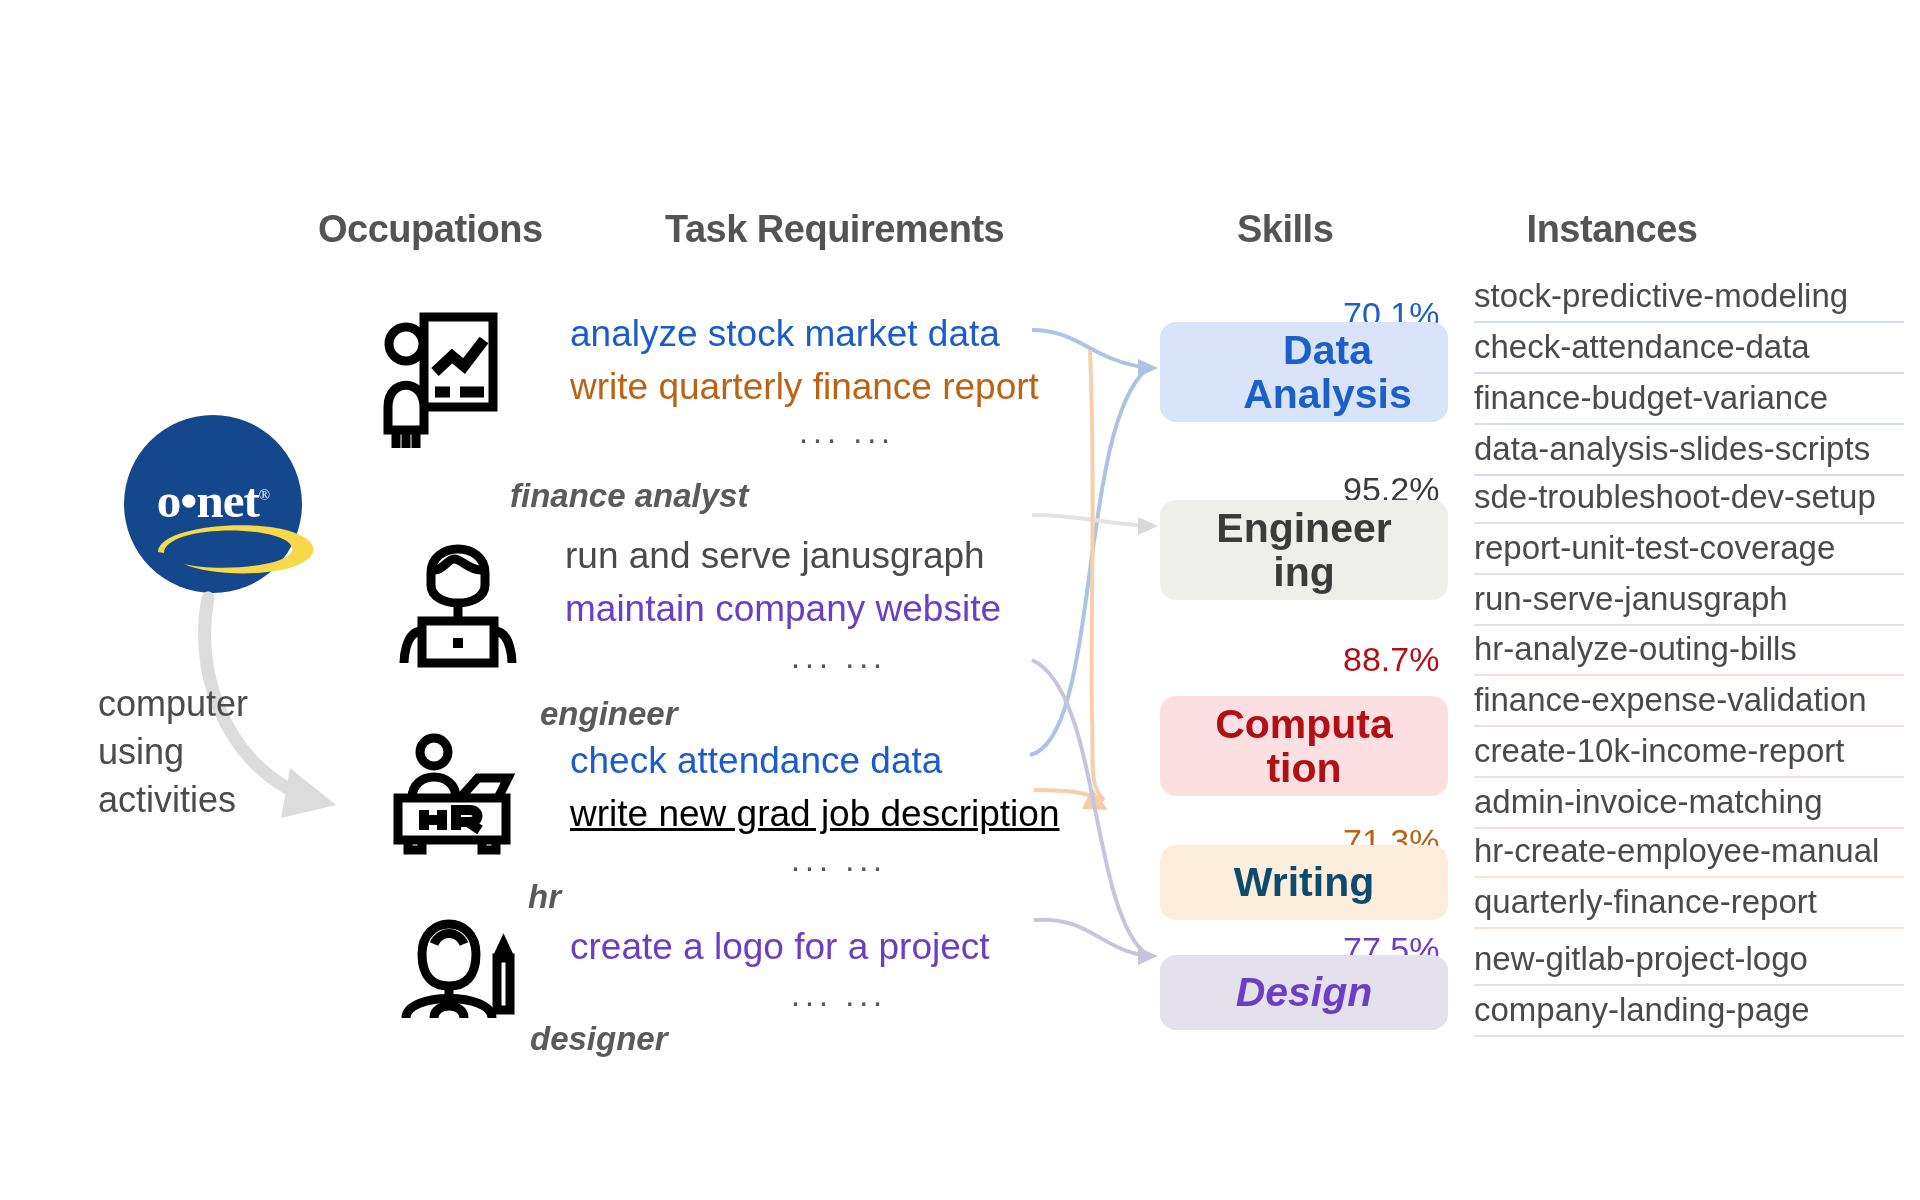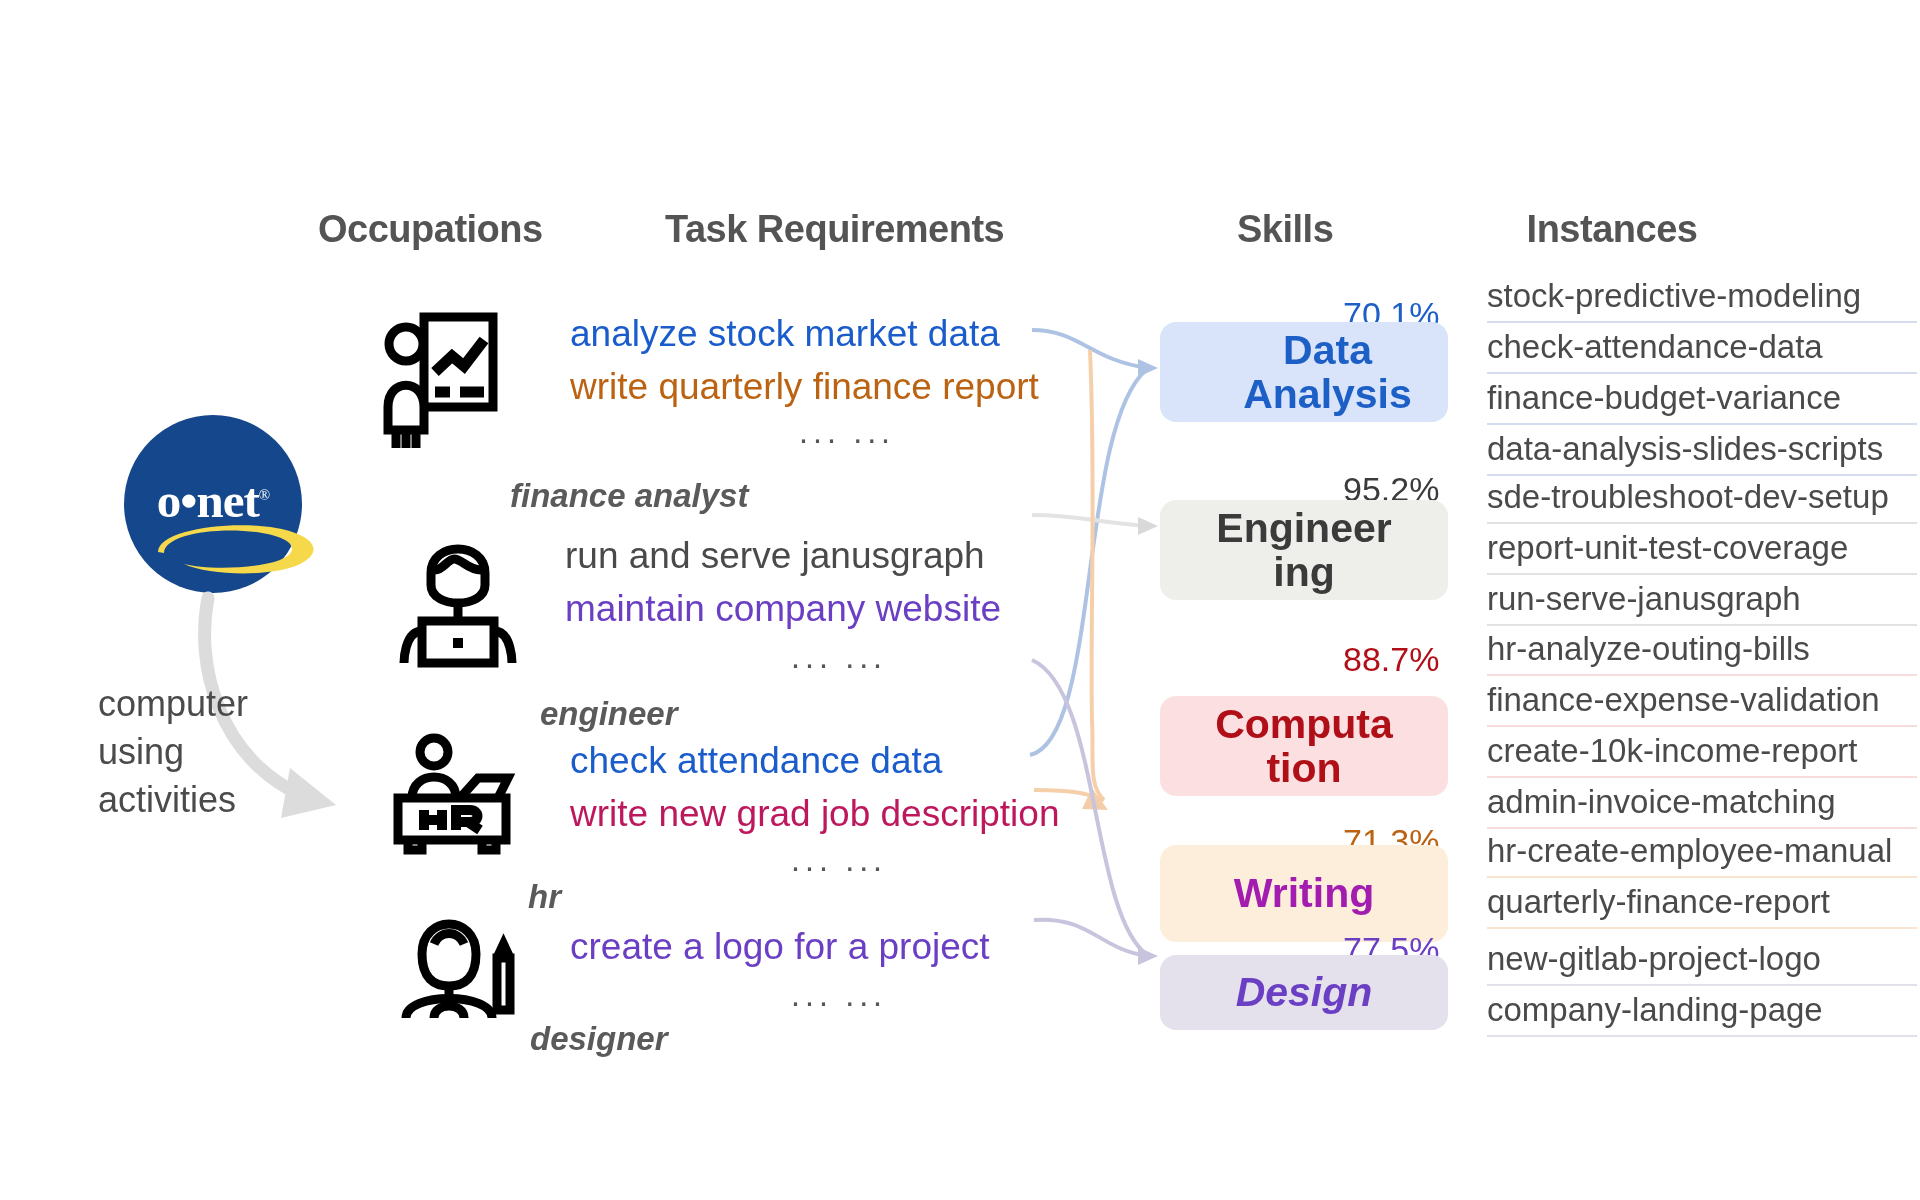--- a/index.html
+++ b/index.html
@@ -137,21 +137,20 @@
   
   .inst-group { position: absolute; left: 1474px; }
   .inst-item {
     font-size: 33px;
     color: #4a4a4a;
     line-height: 48px;
     white-space: nowrap;
     border-bottom: 2px solid #d7dcec;
     padding-bottom: 1px;
     width: 430px;
-    margin-left: 13px;
   }
   .inst-blue   .inst-item { border-bottom-color: #d5dcf0; }
   .inst-grey   .inst-item { border-bottom-color: #e2e2e2; }
   .inst-red    .inst-item { border-bottom-color: #f6dcdc; }
   .inst-orange .inst-item { border-bottom-color: #f8e4cf; }
   .inst-purple .inst-item { border-bottom-color: #e2e0ea; }
 
   svg { overflow: visible; }
 </style>
 </head>
@@ -237,21 +236,21 @@
 
   <div class="task-line" style="left:570px; top:315px; color:#1a5ccc;">analyze stock market data</div>
   <div class="task-line" style="left:570px; top:368px; color:#bb6312;">write quarterly finance report</div>
   <div class="task-ellipsis" style="left:798px; top:420px;">··· ···</div>
 
   <div class="task-line" style="left:565px; top:537px; color:#4a4a4a;">run and serve janusgraph</div>
   <div class="task-line" style="left:565px; top:590px; color:#6b3fc4;">maintain company website</div>
   <div class="task-ellipsis" style="left:790px; top:645px;">··· ···</div>
 
   <div class="task-line" style="left:570px; top:742px; color:#1a5ccc;">check attendance data</div>
-  <div class="task-line" style="left:570px; top:795px; color:#be185d;">write new grad job description</div>
+  <div class="task-line" style="left:570px; top:795px; color:#000000;text-decoration:underline;">write new grad job description</div>
   <div class="task-ellipsis" style="left:790px; top:848px;">··· ···</div>
 
   <div class="task-line" style="left:570px; top:928px; color:#6b3fc4;">create a logo for a project</div>
   <div class="task-ellipsis" style="left:790px; top:983px;">··· ···</div>
 
   <svg class="abs" style="left:1030px; top:290px; width:180px; height:720px;" viewBox="0 0 180 720">
 
     <path d="M2 40 C50 40, 60 70, 118 78" stroke="#aec3e4" stroke-width="4" fill="none"></path>
     <path d="M108 69 L128 78 L108 87 Z" fill="#aec3e4"></path>
 
@@ -280,21 +279,21 @@
   <div class="skill-box" style="top:500px; height:100px; background:#eeeeea; color:#3b3b3b;">
     <span>Engineer<br>ing</span>
   </div>
 
   <div class="skill-pct" style="left:1343px; top:640px; color:#b00f17;">88.7%</div>
   <div class="skill-box" style="top:696px; height:100px; background:#fbdfe1; color:#b00f17;">
     <span>Computa<br>tion</span>
   </div>
 
   <div class="skill-pct" style="left:1343px; top:822px; color:#bb6312;">71.3%</div>
-  <div class="skill-box" style="top:845px; height:97px; background:#fdeedb; color:#a21caf;">
+  <div class="skill-box" style="top:845px; height:75px; background:#fdeedb; color:#0c4a6e;">
     <span>Writing</span>
   </div>
 
   <div class="skill-pct" style="left:1343px; top:930px; color:#6b3fc4;">77.5%</div>
   <div class="skill-box" style="top:955px; height:75px; background:#e5e1ec; color:#6b3fc4;font-style:italic;">
     <span>Design</span>
   </div>
 
   <div class="inst-group inst-blue" style="top:272px;">
     <div class="inst-item">stock-predictive-modeling</div>

